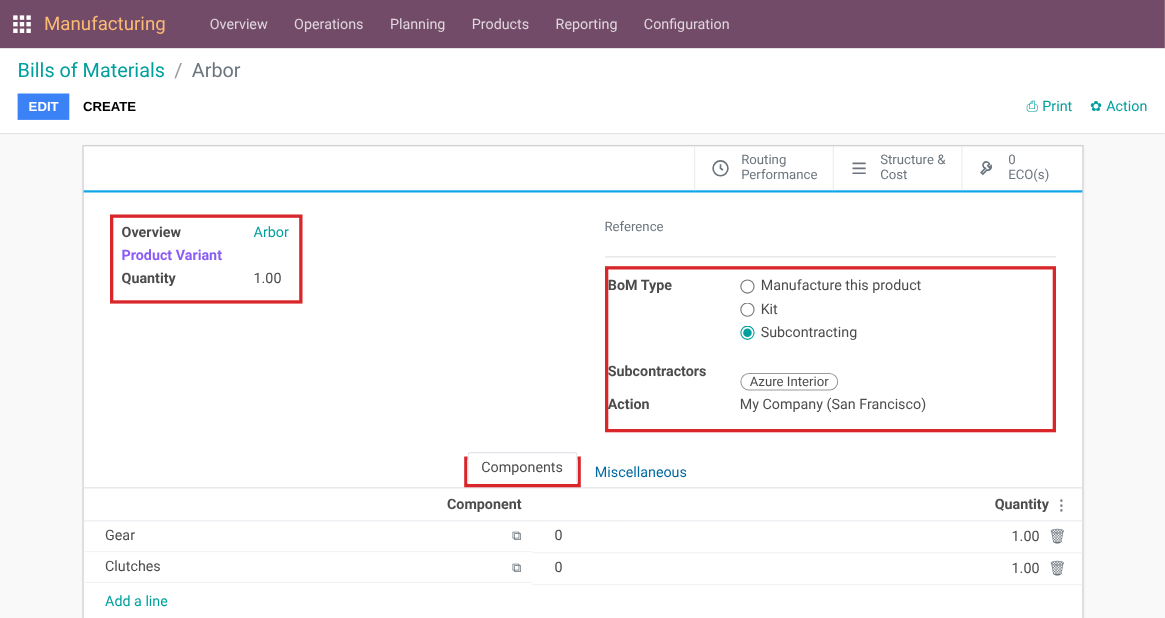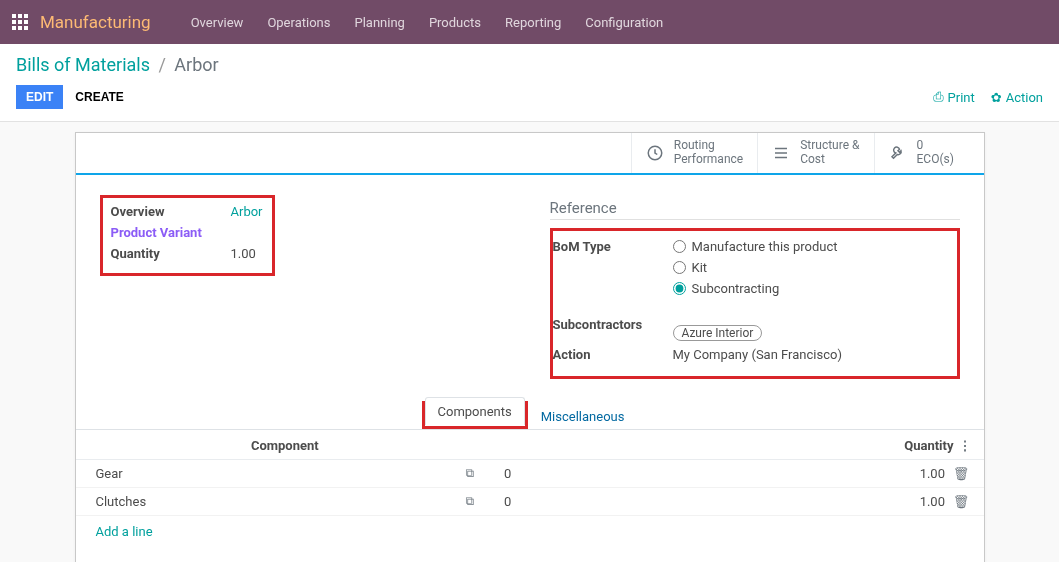--- a/index.html
+++ b/index.html
@@ -32,38 +32,38 @@
   .stat-btn .ic { color: #6c757d; }
   .stat-btn .txt { font-size: 12px; line-height: 1.15; color: #6c757d; }
   
   .form-body { padding: 24px 24px 10px; display: flex; gap: 40px; }
   .col { flex: 1; }
   .field-row { display: flex; margin-bottom: 6px; align-items: center; }
   .field-row label { width: 120px; font-size: 13px; color: #4c4c4c; font-weight: 700; }
   .field-row .val { color: #4c4c4c; }
   .field-row .val.link { color: #00A09D; cursor: pointer; }
   .field-row.muted label { font-weight: 700; color: #8b5cf6; }
-  .ref-label { color: #6c757d; font-size: 15px; border-bottom: 1px solid #e0e0e0; padding-bottom: 2px; display: inline-block; width: 100%; margin-bottom: 8px; }
+  .ref-label { color: #6c757d; font-size: 12px; border-bottom: 1px solid #e0e0e0; padding-bottom: 20px; display: inline-block; width: 100%; margin-bottom: 8px; }
   .radio-list { margin-left: 0; }
   .radio-item { display: flex; align-items: center; gap: 6px; margin-bottom: 6px; }
   .radio-item input { accent-color: #00A09D; cursor: pointer; }
   .tag { display: inline-block; border: 1px solid #999; border-radius: 10px; padding: 0 8px; font-size: 12px; color: #4c4c4c; margin-top: 17px; }
   
   .hl-red { border: 3px solid #D9262A; padding: 6px 8px; }
   .hl-left { width: 175px; margin-top: -4px; }
   .hl-right { padding: 8px 10px 8px 0; }
   
   .tabs { display: flex; border-bottom: 1px solid #dee2e6; padding: 0 18px; margin-top: 12px; justify-content: center; }
   .tab { padding: 6px 12px; font-size: 13px; color: #0369a1; cursor: pointer; border: 1px solid transparent; border-bottom: none; position: relative; top: 1px; }
   .tab.active { border-color: #dee2e6; background: #fff; color: #4c4c4c; border-radius: 3px 3px 0 0; }
   .tab-hl { border: 3px solid #D9262A; padding: 0; }
   .tab-hl .tab { top: 0; }
   
   .table { width: 100%; border-collapse: collapse; }
-  .table th { text-align: center; font-weight: 700; font-size: 13px; padding: 8px 10px 6px 20px; border-bottom: 1px solid #e9ecef; color: #4c4c4c; }
+  .table th { text-align: right; font-weight: 700; font-size: 13px; padding: 8px 10px 6px 20px; border-bottom: 1px solid #e9ecef; color: #4c4c4c; }
   .table th.qty { text-align: right; padding-right: 30px; }
   .table td { padding: 6px 10px 6px 20px; border-bottom: 1px solid #f2f2f2; font-size: 13px; }
   .table td.qty { text-align: right; padding-right: 14px; white-space: nowrap; }
   .table .spl td:first-child { display:flex; justify-content: space-between; align-items: center; padding-right: 10px; }
   .copy-ic { color: #6c757d; font-size: 12px; }
   .del-ic { color: #6c757d; margin-left: 8px; cursor: pointer; }
   .add-line { color: #00A09D; cursor: pointer; padding: 8px 20px; display: block; }
   .kebab { position: absolute; right: 12px; color: #6c757d; cursor: pointer; }
   .thead-row { position: relative; }
   .tbl-wrap { padding-bottom: 60px; }

